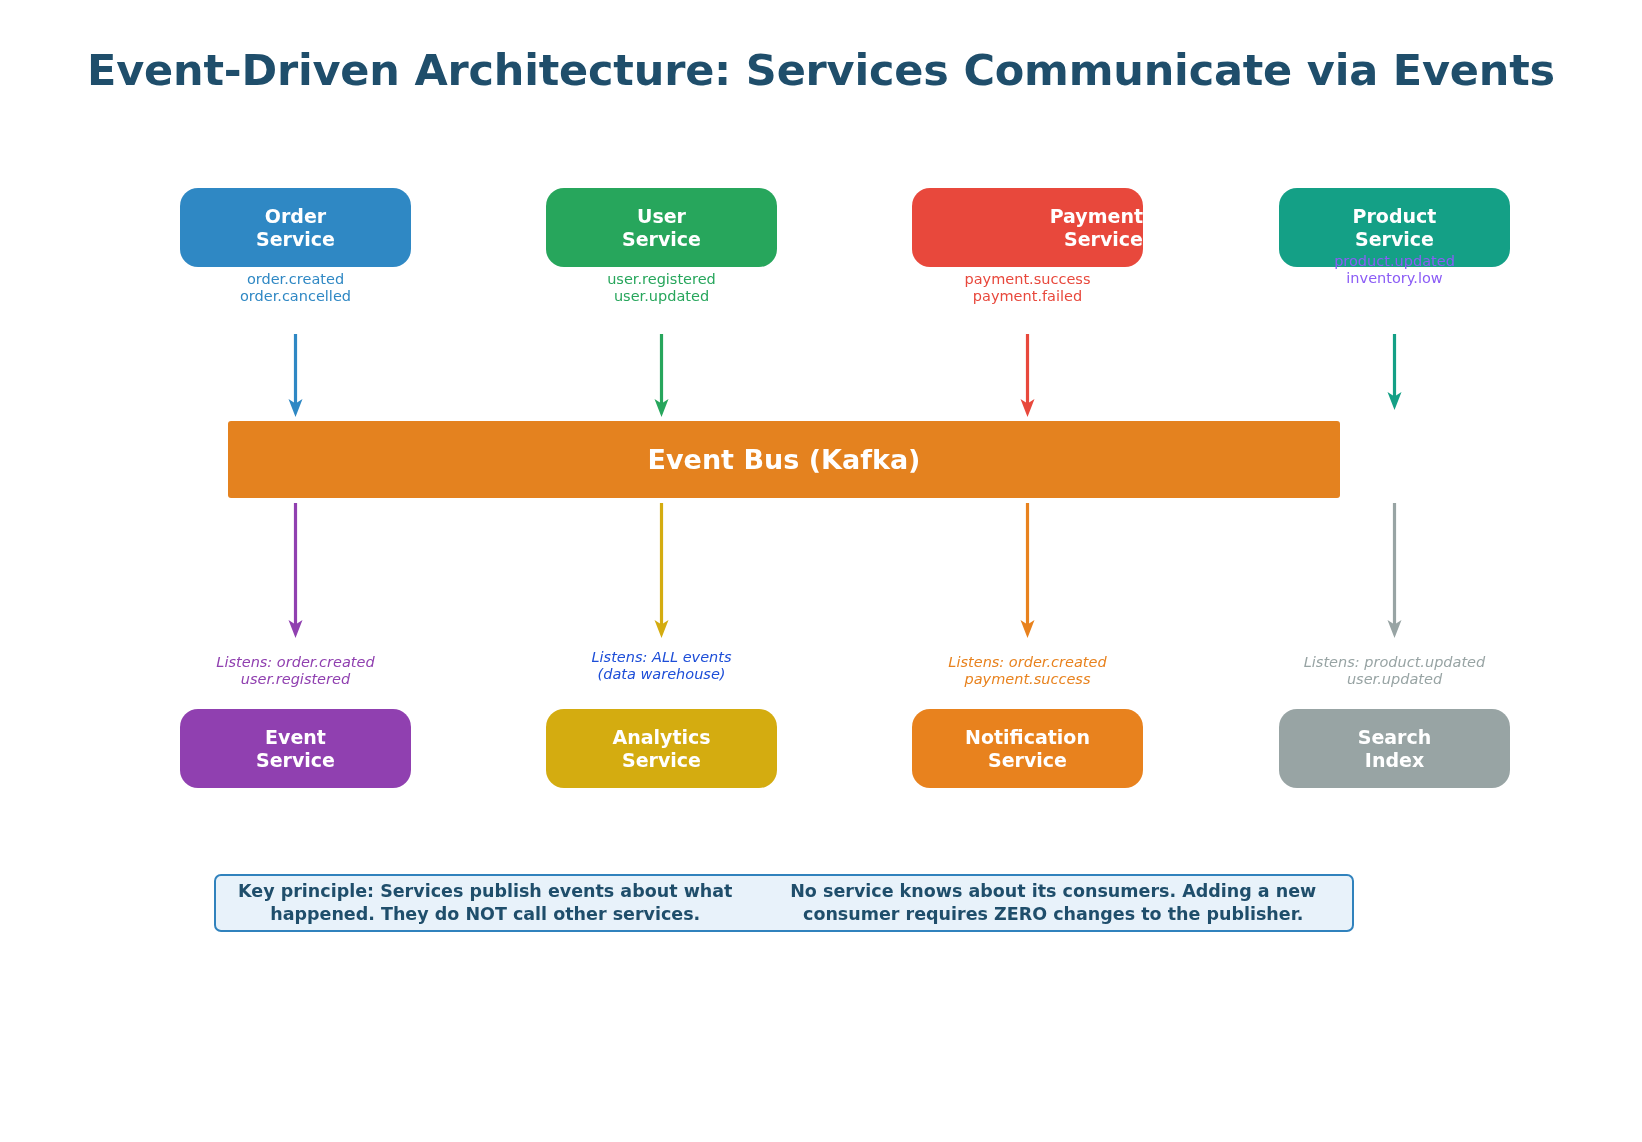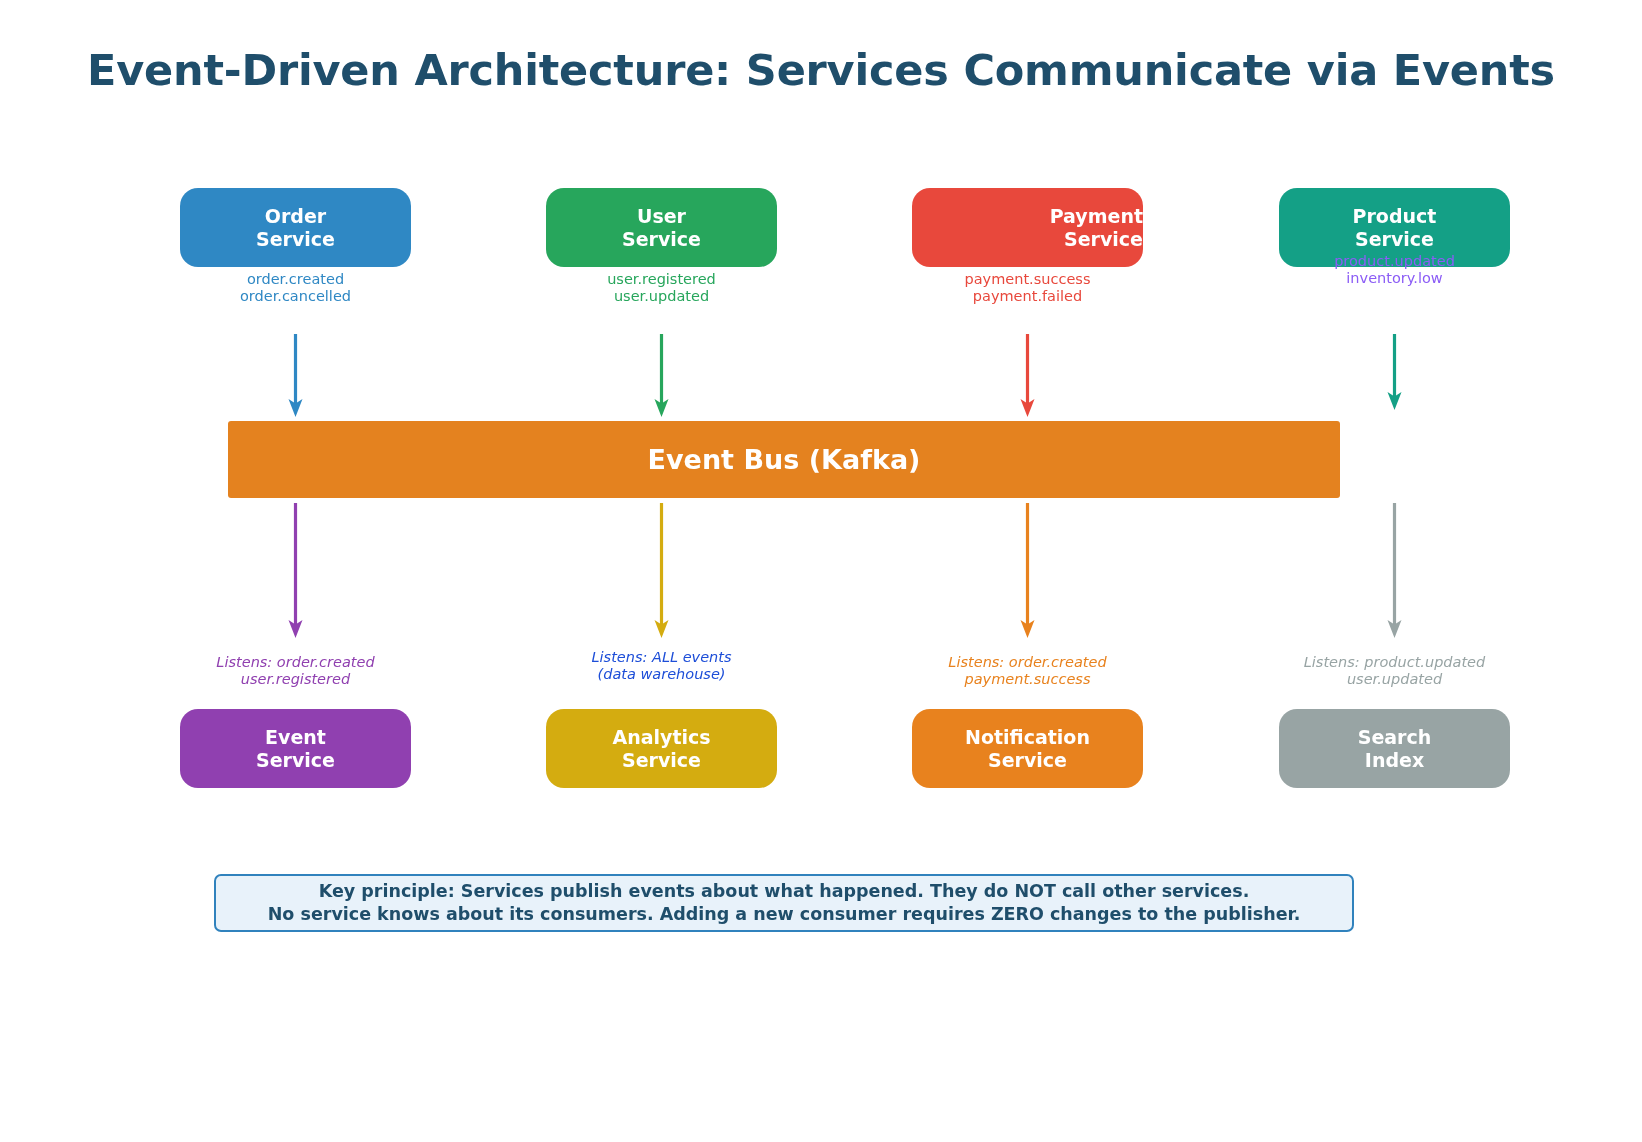--- a/index.html
+++ b/index.html
@@ -93,21 +93,21 @@
     position: absolute;
     left: 214px;
     top: 874px;
     width: 1140px;
     height: 58px;
     background: #e8f2fa;
     border: 2.2px solid #3082bd;
     border-radius: 7px;
     box-sizing: border-box;
     display: flex;
-    flex-direction: column;
+    flex-direction: row;
     align-items: center;
     justify-content: center;
     color: #1f4e6b;
     font-size: 17.5px;
     font-weight: bold;
     line-height: 1.33;
     text-align: center;
   }
   .key-box .ln { display: block; }
 

